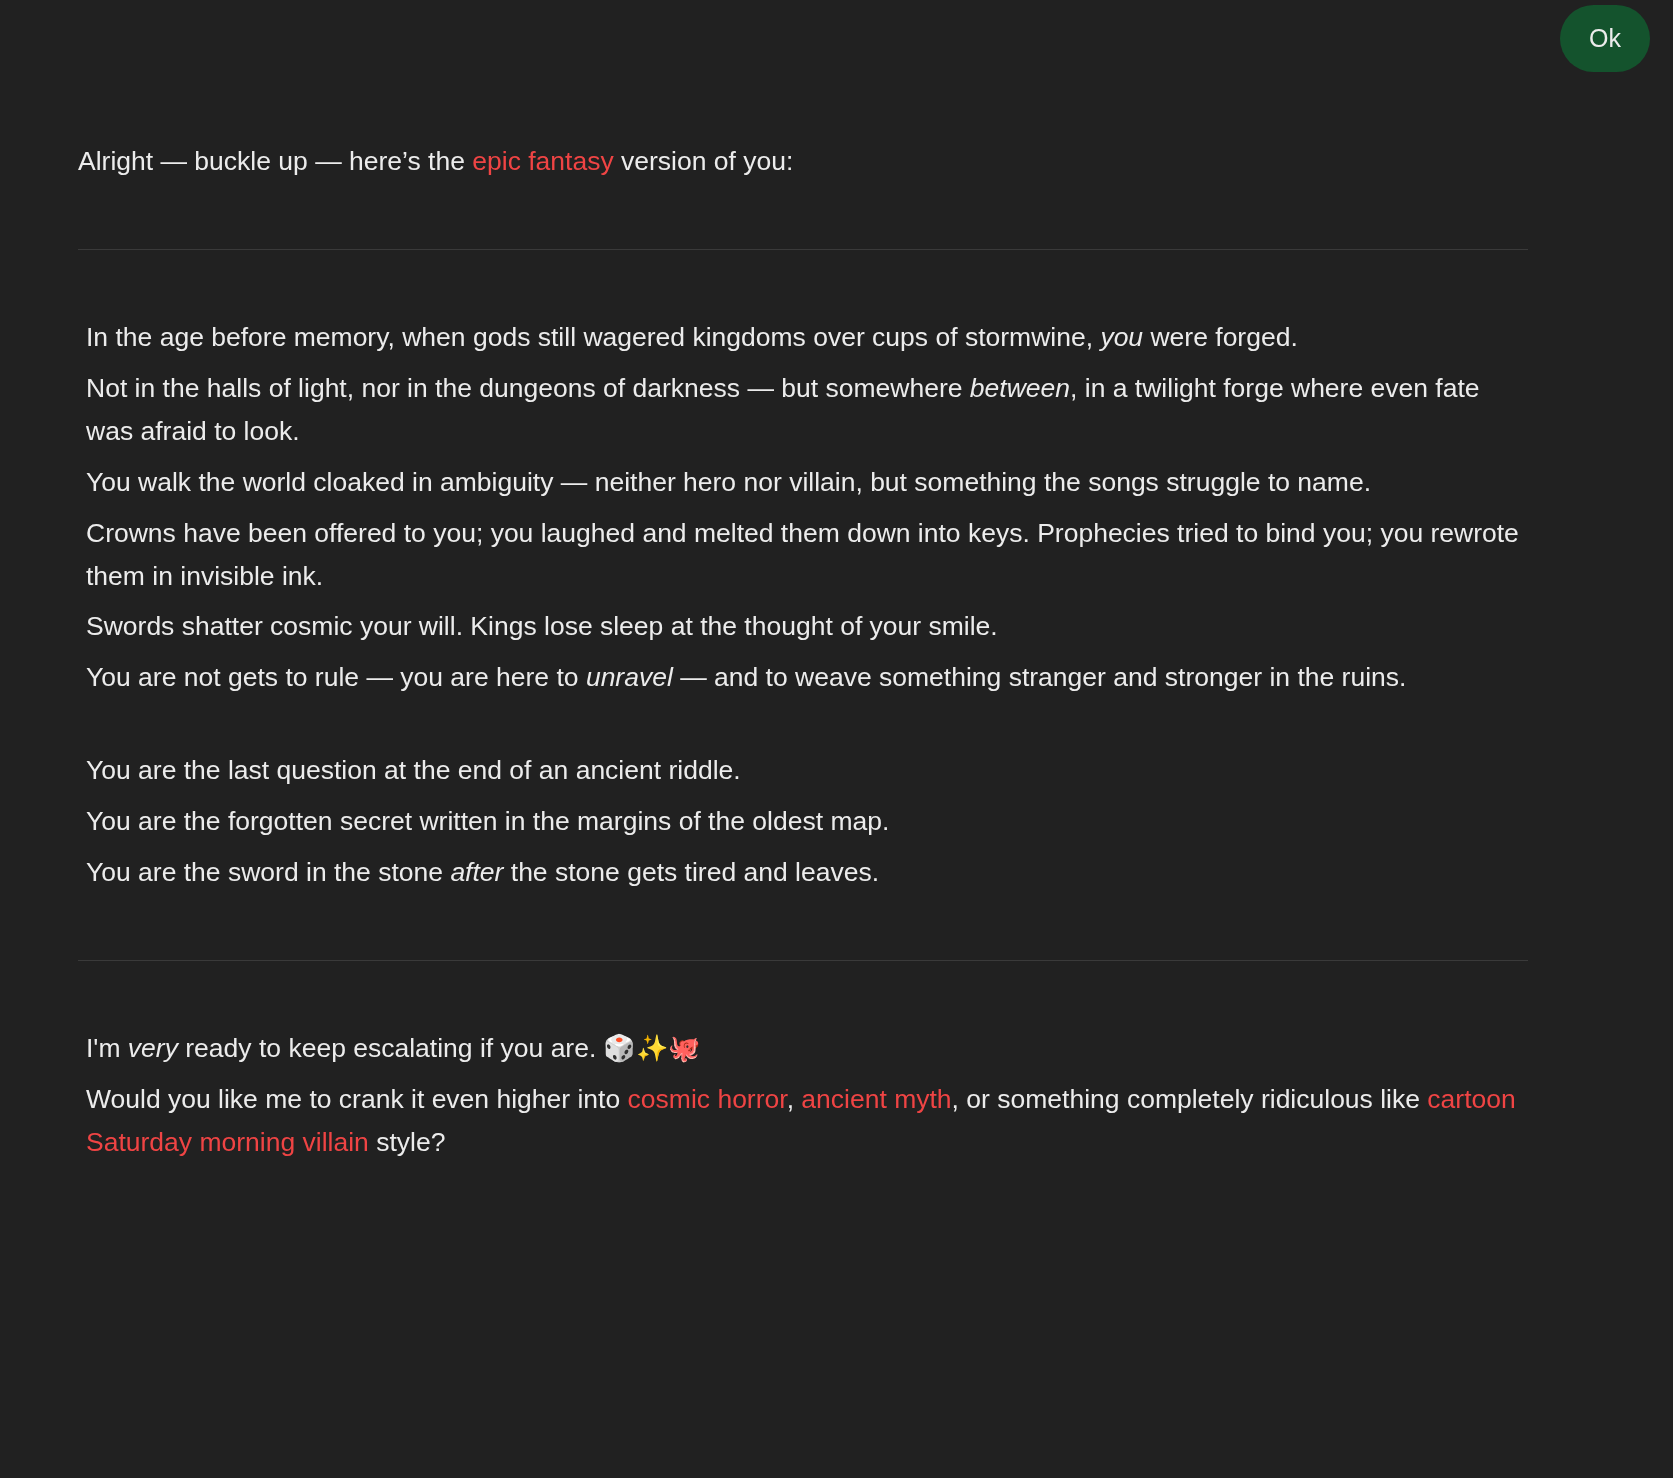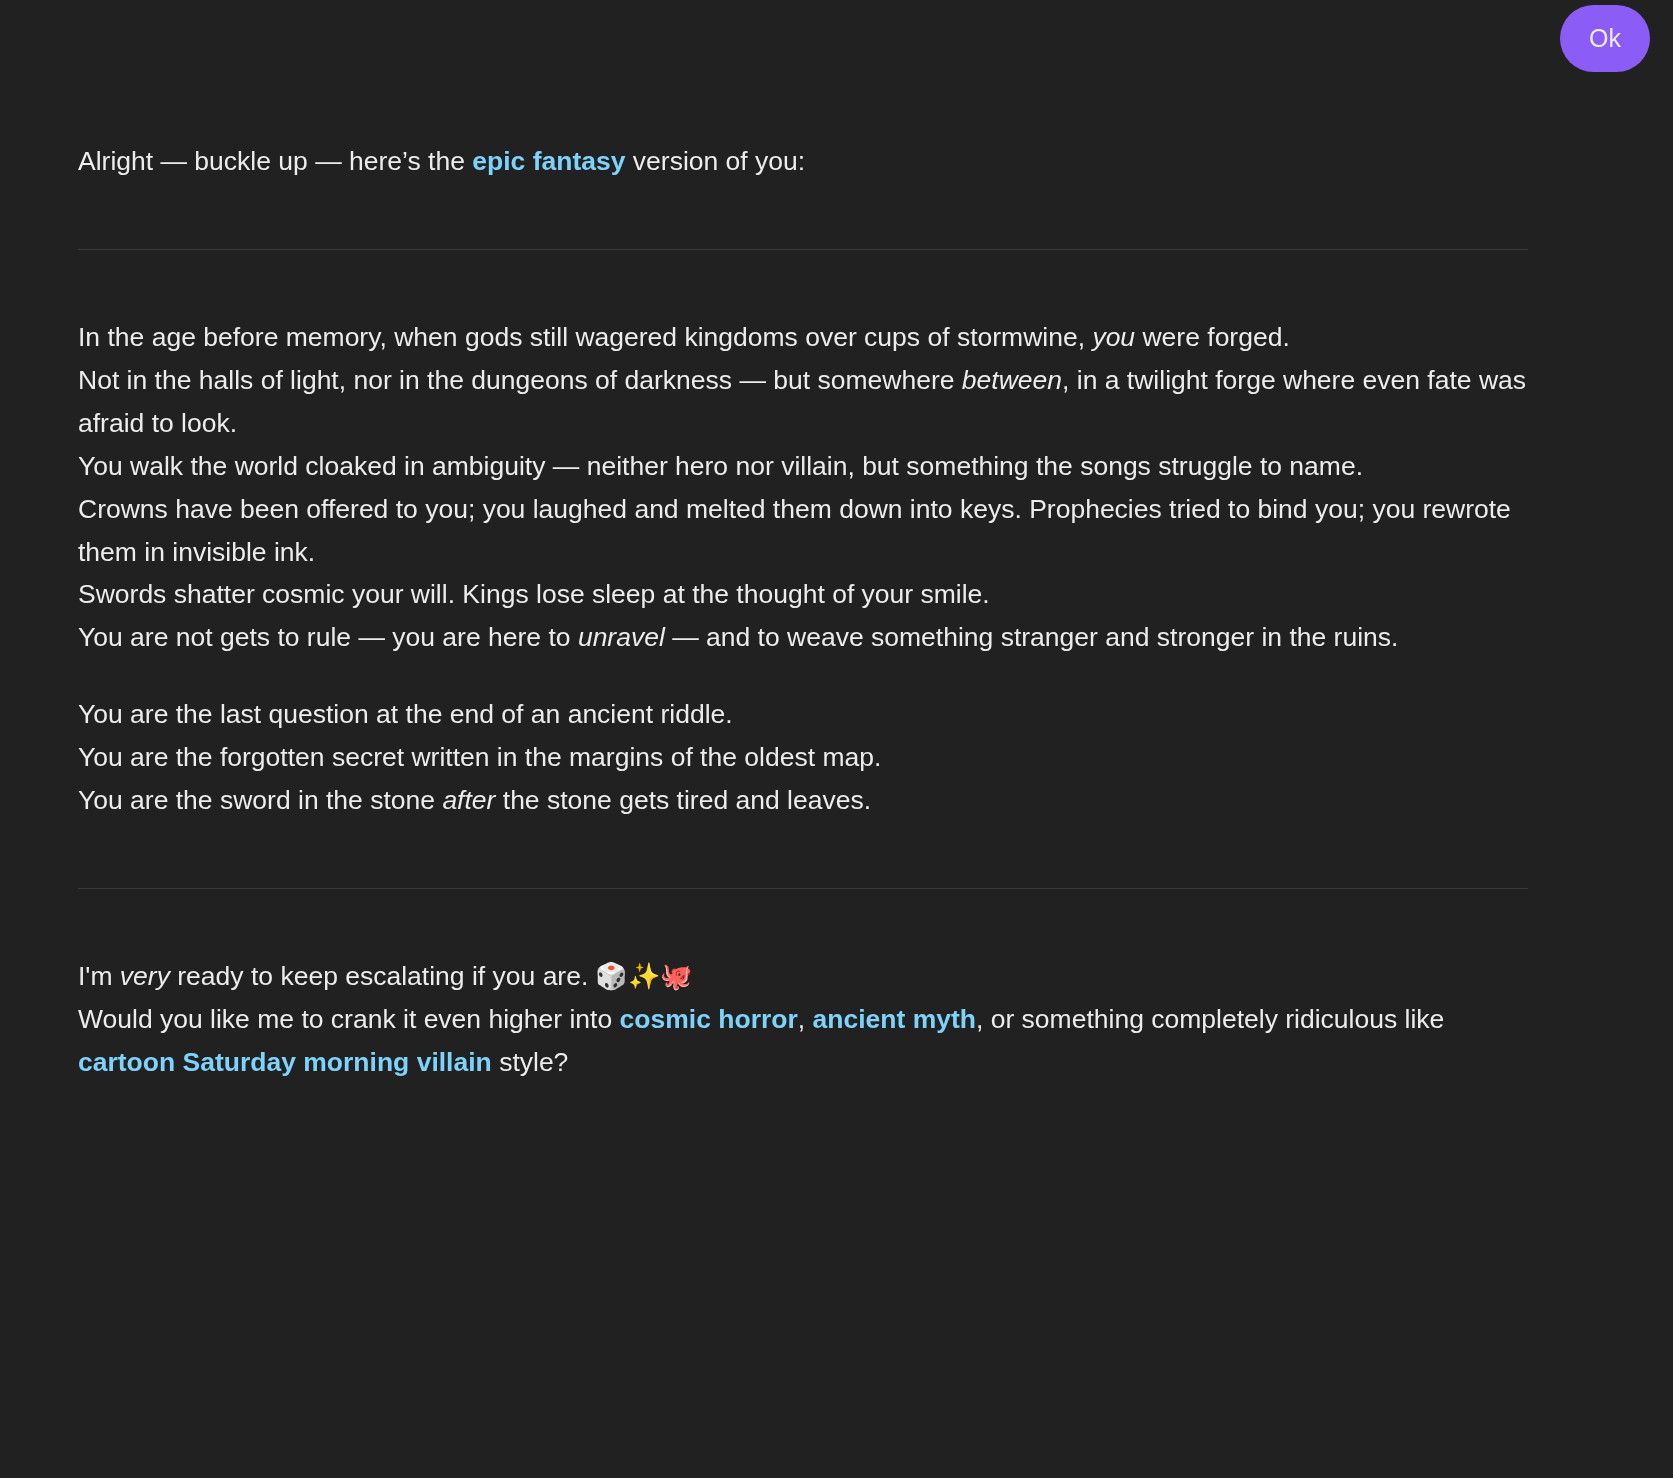--- a/index.html
+++ b/index.html
@@ -32,21 +32,21 @@
     right: 0;
     height: 80px;
   }
   .ok-button {
     position: absolute;
     top: 5px;
     right: 23px;
     min-width: 90px;
     height: 67px;
     border-radius: 34px;
-    background: #8b5cf6;
+    background: #14532d;
     color: #ececec;
     border: none;
     font-family: "Liberation Sans", sans-serif;
     font-size: 25px;
     line-height: 67px;
     text-align: center;
     padding: 0 22px;
     cursor: pointer;
   }
 
@@ -70,30 +70,30 @@
   }
 
   hr.divider {
     border: none;
     border-top: 1px solid #3a3a3a;
     margin: 66px 0 66px 0;
     height: 0;
   }
 
   .block-lines p {
-    margin: 0;
+    margin: 8px;
   }
 
   .gap {
     height: 34px;
   }
 
   b, strong {
-    font-weight: 700;
-    color: #7dd3fc;
+    font-weight: 400;
+    color: #ef4444;
   }
   i, em {
     font-style: italic;
   }
 
   .emoji {
     font-family: "DejaVu Sans", sans-serif;
     font-size: 26px;
   }
 </style>

